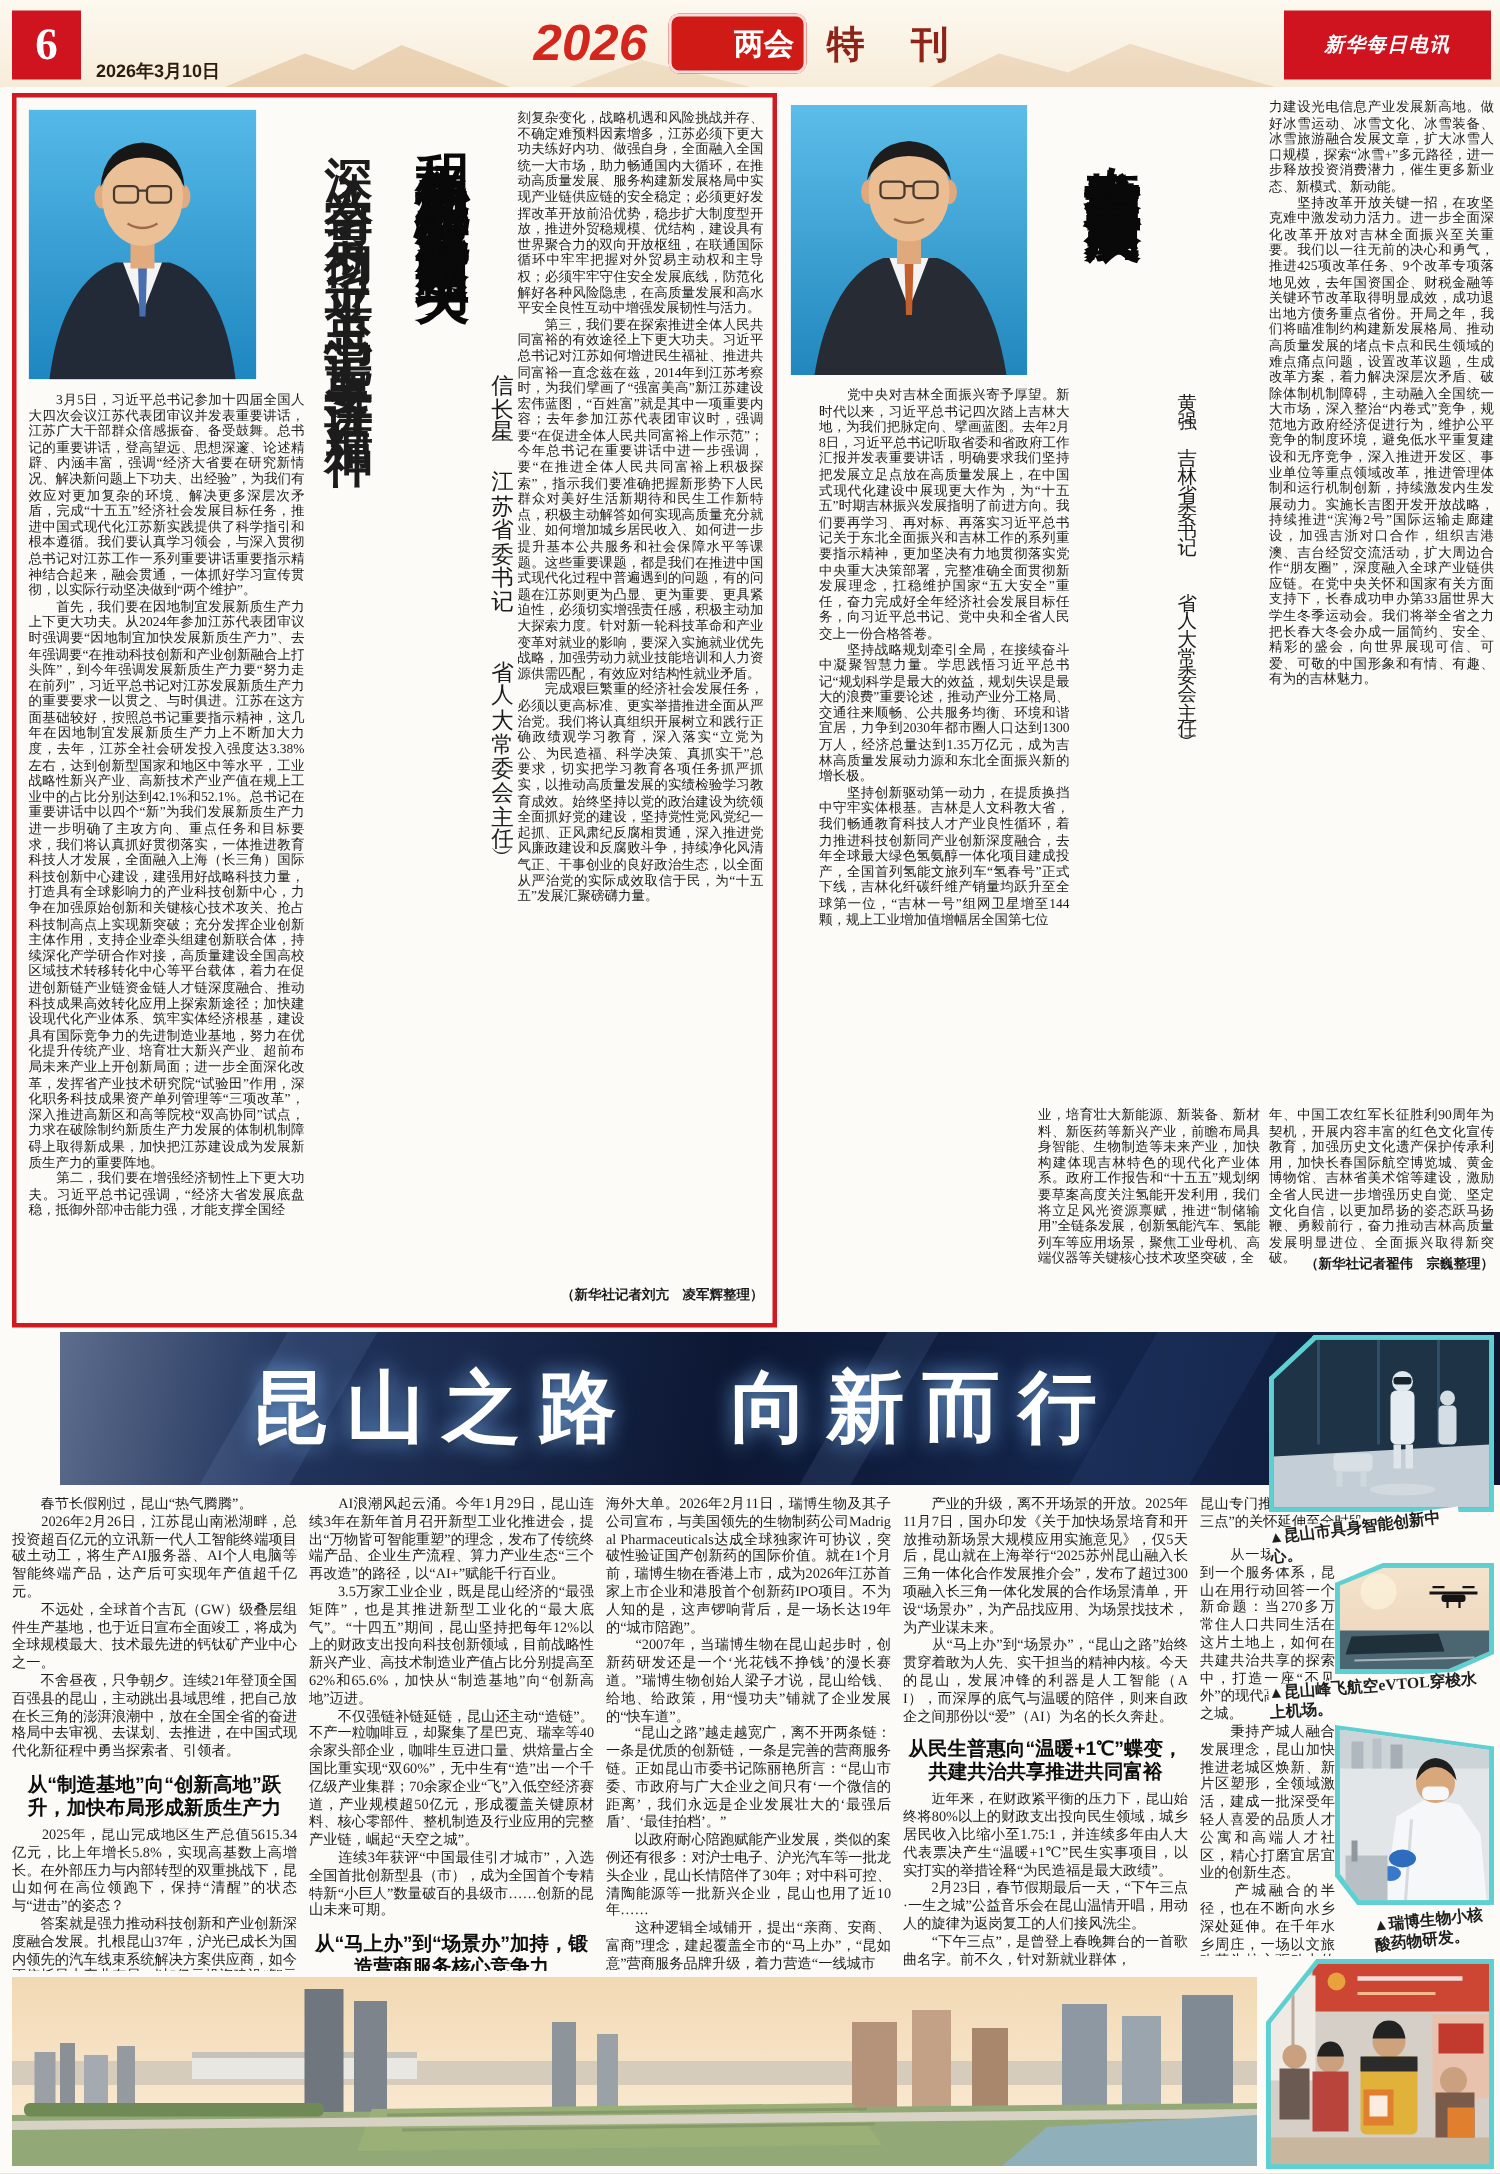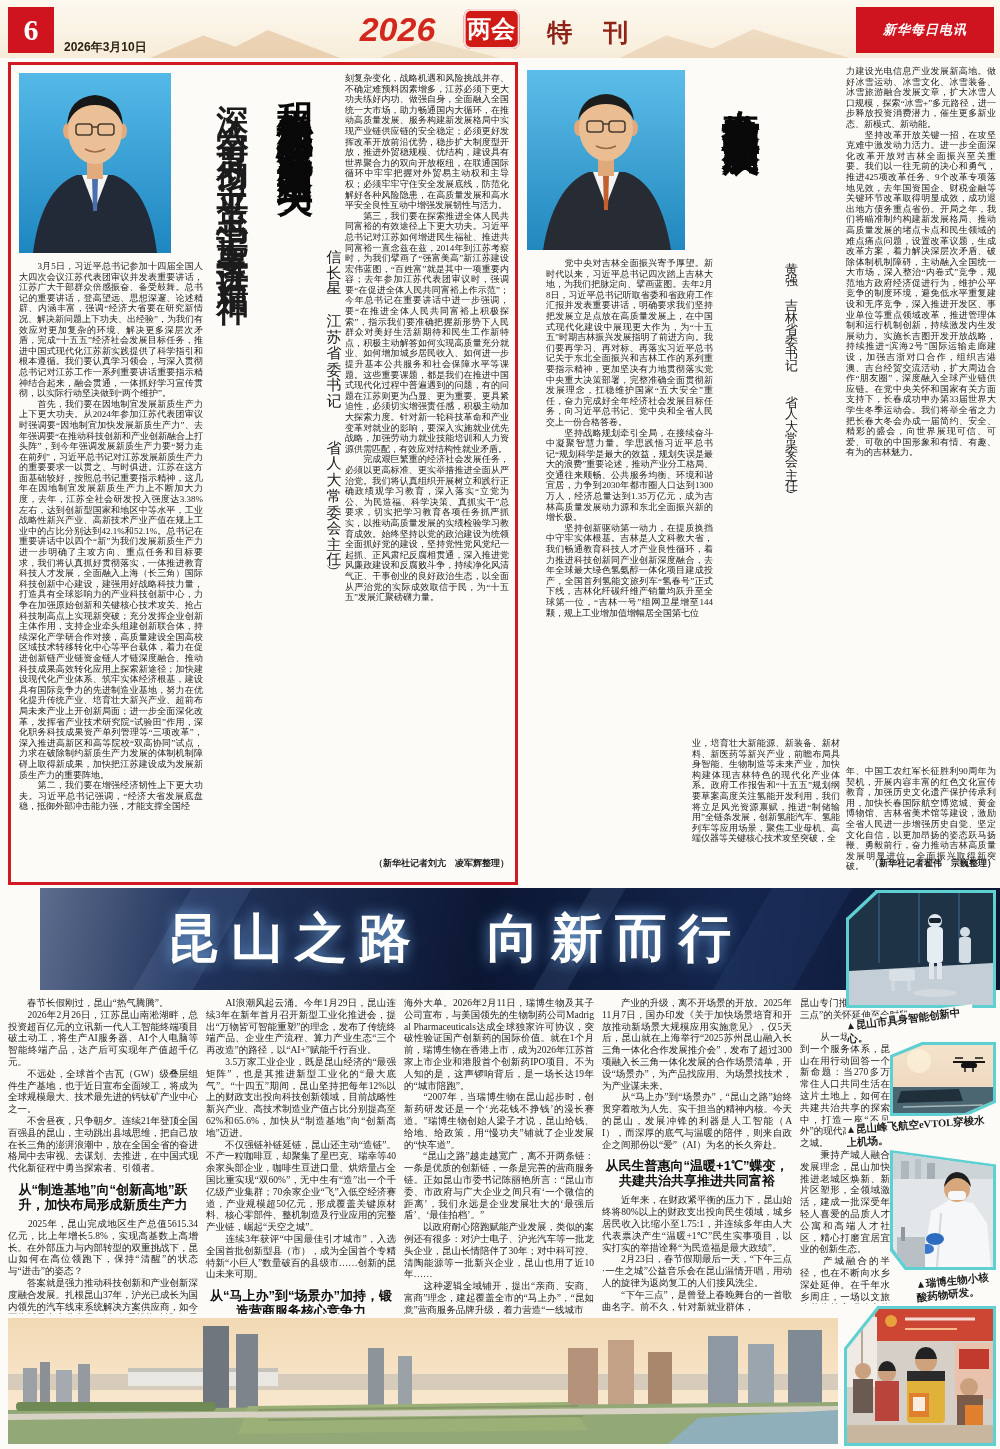--- a/index.html
+++ b/index.html
@@ -10,24 +10,24 @@
   .hdr{left:0;top:0;width:1000px;height:58px;background:linear-gradient(#fdf9f0,#f7ecd9);overflow:hidden;}
   .mtn{position:absolute;opacity:.30;background:#c98f4e;}
   .m1{left:150px;top:30px;width:190px;height:28px;clip-path:polygon(0 100%,28% 20%,45% 60%,62% 0,100% 100%);}
   .m2{left:620px;top:26px;width:230px;height:32px;clip-path:polygon(0 100%,20% 30%,40% 70%,58% 10%,78% 55%,100% 100%);opacity:.22;}
   .m3{left:380px;top:40px;width:120px;height:18px;clip-path:polygon(0 100%,40% 0,100% 100%);opacity:.18;}
   .pagenum{left:8px;top:7px;width:46px;height:46px;background:#cf1420;color:#fff;
            font-size:30px;font-weight:bold;display:flex;align-items:center;justify-content:center;}
   .dateblk{left:64px;top:13px;font-family:"Liberation Sans",sans-serif;color:#2b1d10;margin-top:26px;}
   .dateblk .d1{font-size:12px;font-weight:bold;}
   .dateblk .d2{font-size:11px;margin-top:2px;}
-  .edition{left:50%;top:9px;transform:translateX(-50%);display:flex;align-items:flex-end;gap:28px;}
+  .edition{left:50%;top:9px;transform:translateX(-50%);display:flex;align-items:center;gap:14px;}
   .ed-year{color:#d3261c;font-weight:900;font-size:34px;font-family:"Liberation Sans",sans-serif;font-style:italic;}
-  .ed-seal{width:56px;height:40px;background:#cf1a16;border-radius:7px;color:#fff;font-weight:bold;font-size:24px;
-           display:flex;align-items:center;justify-content:center;box-shadow:inset 0 0 0 2px rgba(255,255,255,.85);}
+  .ed-seal{width:56px;height:40px;background:#cf1a16;border-radius:7px;color:#fff;font-weight:bold;font-size:20px;
+           display:flex;align-items:center;justify-content:center;box-shadow:inset 0 0 0 2px rgba(255,255,255,.85);padding-left:36px;}
   .ed-suffix{color:#8e2318;font-weight:900;font-size:25px;letter-spacing:12px;font-family:"Liberation Sans",sans-serif;}
   .masthead{left:856px;top:7px;width:138px;height:46px;background:#cf1420;color:#fff;display:flex;align-items:center;
             justify-content:center;font-style:italic;font-weight:bold;font-size:13px;letter-spacing:1px;}
   
   .vtext{writing-mode:vertical-rl;text-orientation:upright;}
   .body-text{font-size:9px;line-height:10.6px;text-align:justify;word-break:break-all;
              white-space:pre-line;overflow:hidden;}
   .bt2{font-size:9.5px;line-height:11.8px;}
   .credit{font-weight:bold;text-align:right;font-size:9px;}
   .subhead{font-family:"Liberation Sans",sans-serif;font-weight:bold;font-size:13px;line-height:15px;
@@ -133,22 +133,22 @@
     </svg>
   </div>
   <div class="abs body-text" style="left:546px;top:258px;width:167px;height:624px;">　　党中央对吉林全面振兴寄予厚望。新时代以来，习近平总书记四次踏上吉林大地，为我们把脉定向、擘画蓝图。去年2月8日，习近平总书记听取省委和省政府工作汇报并发表重要讲话，明确要求我们坚持把发展立足点放在高质量发展上，在中国式现代化建设中展现更大作为，为“十五五”时期吉林振兴发展指明了前进方向。我们要再学习、再对标、再落实习近平总书记关于东北全面振兴和吉林工作的系列重要指示精神，更加坚决有力地贯彻落实党中央重大决策部署，完整准确全面贯彻新发展理念，扛稳维护国家“五大安全”重任，奋力完成好全年经济社会发展目标任务，向习近平总书记、党中央和全省人民交上一份合格答卷。
 　　坚持战略规划牵引全局，在接续奋斗中凝聚智慧力量。学思践悟习近平总书记“规划科学是最大的效益，规划失误是最大的浪费”重要论述，推动产业分工格局、交通往来顺畅、公共服务均衡、环境和谐宜居，力争到2030年都市圈人口达到1300万人，经济总量达到1.35万亿元，成为吉林高质量发展动力源和东北全面振兴新的增长极。
 　　坚持创新驱动第一动力，在提质换挡中守牢实体根基。吉林是人文科教大省，我们畅通教育科技人才产业良性循环，着力推进科技创新同产业创新深度融合，去年全球最大绿色氢氨醇一体化项目建成投产，全国首列氢能文旅列车“氢春号”正式下线，吉林化纤碳纤维产销量均跃升至全球第一位，“吉林一号”组网卫星增至144颗，规上工业增加值增幅居全国第七位</div>
   <div class="abs vtext h-main" style="left:706px;top:80px;width:60px;height:652px;font-size:38px;letter-spacing:2px;">奋力推动吉林全面振兴和高质量发展</div>
   <div class="abs vtext" style="left:780px;top:252px;width:20px;height:480px;font-size:13px;letter-spacing:12px;">黄强（吉林省委书记、省人大常委会主任）</div>
   <div class="abs body-text" style="left:846px;top:66px;width:150px;height:664px;">力建设光电信息产业发展新高地。做好冰雪运动、冰雪文化、冰雪装备、冰雪旅游融合发展文章，扩大冰雪人口规模，探索“冰雪+”多元路径，进一步释放投资消费潜力，催生更多新业态、新模式、新动能。
 　　坚持改革开放关键一招，在攻坚克难中激发动力活力。进一步全面深化改革开放对吉林全面振兴至关重要。我们以一往无前的决心和勇气，推进425项改革任务、9个改革专项落地见效，去年国资国企、财税金融等关键环节改革取得明显成效，成功退出地方债务重点省份。开局之年，我们将瞄准制约构建新发展格局、推动高质量发展的堵点卡点和民生领域的难点痛点问题，设置改革议题，生成改革方案，着力解决深层次矛盾、破除体制机制障碍，主动融入全国统一大市场，深入整治“内卷式”竞争，规范地方政府经济促进行为，维护公平竞争的制度环境，避免低水平重复建设和无序竞争，深入推进开发区、事业单位等重点领域改革，推进管理体制和运行机制创新，持续激发内生发展动力。实施长吉图开发开放战略，持续推进“滨海2号”国际运输走廊建设，加强吉浙对口合作，组织吉港澳、吉台经贸交流活动，扩大周边合作“朋友圈”，深度融入全球产业链供应链。在党中央关怀和国家有关方面支持下，长春成功申办第33届世界大学生冬季运动会。我们将举全省之力把长春大冬会办成一届简约、安全、精彩的盛会，向世界展现可信、可爱、可敬的中国形象和有情、有趣、有为的吉林魅力。</div>
   <div class="abs body-text" style="left:692px;top:738px;width:148px;height:132px;">业，培育壮大新能源、新装备、新材料、新医药等新兴产业，前瞻布局具身智能、生物制造等未来产业，加快构建体现吉林特色的现代化产业体系。政府工作报告和“十五五”规划纲要草案高度关注氢能开发利用，我们将立足风光资源禀赋，推进“制储输用”全链条发展，创新氢能汽车、氢能列车等应用场景，聚焦工业母机、高端仪器等关键核心技术攻坚突破，全</div>
-  <div class="abs body-text" style="left:846px;top:766px;width:150px;height:116px;">年、中国工农红军长征胜利90周年为契机，开展内容丰富的红色文化宣传教育，加强历史文化遗产保护传承利用，加快长春国际航空博览城、黄金博物馆、吉林省美术馆等建设，激励全省人民进一步增强历史自觉、坚定文化自信，以更加昂扬的姿态跃马扬鞭、勇毅前行，奋力推动吉林高质量发展明显进位、全面振兴取得新突破。</div>
-  <div class="abs credit" style="left:846px;top:857px;width:150px;text-align:right;">（新华社记者翟伟　宗巍整理）</div>
+  <div class="abs body-text" style="left:846px;top:738px;width:150px;height:116px;">年、中国工农红军长征胜利90周年为契机，开展内容丰富的红色文化宣传教育，加强历史文化遗产保护传承利用，加快长春国际航空博览城、黄金博物馆、吉林省美术馆等建设，激励全省人民进一步增强历史自觉、坚定文化自信，以更加昂扬的姿态跃马扬鞭、勇毅前行，奋力推动吉林高质量发展明显进位、全面振兴取得新突破。</div>
+  <div class="abs credit" style="left:846px;top:836px;width:150px;text-align:right;">（新华社记者翟伟　宗巍整理）</div>
 
   <div class="abs banner">
     <div class="streak" style="left:120px;top:-10px;width:60px;height:130px;"></div>
     <div class="streak" style="left:520px;top:-10px;width:34px;height:130px;"></div>
     <div class="streak" style="left:700px;top:-10px;width:80px;height:130px;background:rgba(120,170,255,.07);"></div>
     <div class="banner-title">昆山之路　向新而行</div>
   </div>
 
   <div class="abs" style="left:8px;top:998px;width:190px;height:316px;overflow:hidden;">
     <div class="body-text bt2">　　春节长假刚过，昆山“热气腾腾”。

